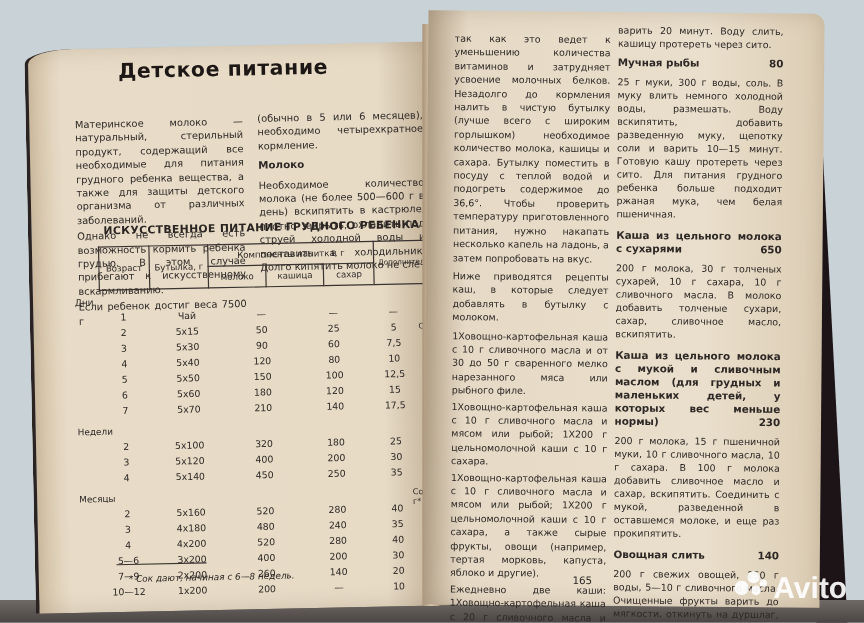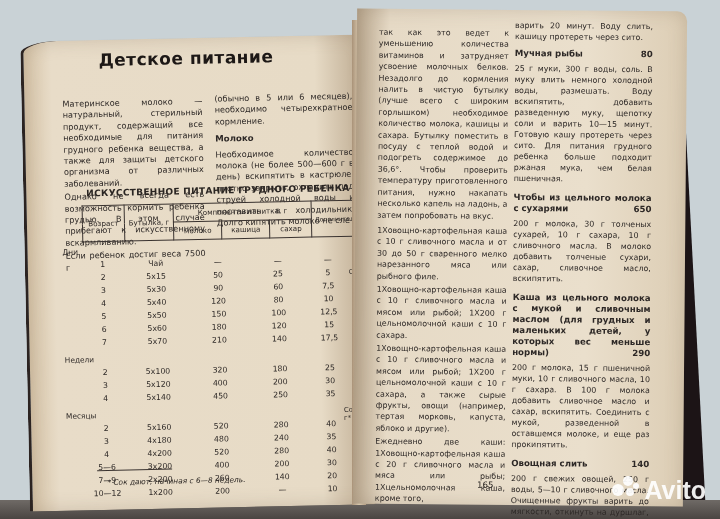--- a/index.html
+++ b/index.html
@@ -259,45 +259,46 @@
 
   <div class="footnote-rule"></div>
   <div class="footnote">* Сок дают, начиная с 6—8 недель.</div>
 </div>
 
 <div class="gutter"></div>
 
 <div class="page page-right">
   <div class="col body-text" style="left:22px; top:18px; width:130px; font-size:7.9px;">
     <p style="margin:0 0 4px;">так как это ведет к уменьшению количества витаминов и затрудняет усвоение молочных белков. Незадолго до кормления налить в чистую бутылку (лучше всего с широким горлышком) необходимое количество молока, кашицы и сахара. Бутылку поместить в посуду с теплой водой и подогреть содержимое до 36,6°. Чтобы проверить температуру приготовленного питания, нужно накапать несколько капель на ладонь, а затем попробовать на вкус.</p>
+    <p style="margin:0 0 4px;">Ниже приводятся рецепты каш, в которые следует добавлять в бутылку с молоком.</p>
     <p style="margin:0 0 2px;">1Xовощно-картофельная каша с 10 г сливочного масла и от 30 до 50 г сваренного мелко нарезанного мяса или рыбного филе.</p>
     <p style="margin:0 0 2px;">1Xовощно-картофельная каша с 10 г сливочного масла и мясом или рыбой; 1X200 г цельномолочной каши с 10 г сахара.</p>
     <p style="margin:0 0 2px;">1Xовощно-картофельная каша с 10 г сливочного масла и мясом или рыбой; 1X200 г цельномолочной каши с 10 г сахара, а также сырые фрукты, овощи (например, тертая морковь, капуста, яблоко и другие).</p>
     <p style="margin:0 0 2px;">Ежедневно две каши: 1Xовощно-картофельная каша с 20 г сливочного масла и мяса или рыбы; 1Xцельномолочная каша, кроме того,</p>
 
   </div>
 
   <div class="col body-text" style="left:158px; top:10px; width:138px; font-size:7.9px; line-height:11px;">
     <p style="margin:0 0 6px;">варить 20 минут. Воду слить, кашицу протереть через сито.</p>
 
     <div class="subhead">
       <span>Мучная рыбы</span>
       <span class="price">80</span>
     </div>
     <p style="margin:0 0 8px;">25 г муки, 300 г воды, соль. В муку влить немного холодной воды, размешать. Воду вскипятить, добавить разведенную муку, щепотку соли и варить 10—15 минут. Готовую кашу протереть через сито. Для питания грудного ребенка больше подходит ржаная мука, чем белая пшеничная.</p>
 
     <div class="subhead">
-      <span>Чтобы из цельного молока с сухарями</span>
+      <span>Каша из цельного молока с сухарями</span>
       <span class="price">650</span>
     </div>
     <p style="margin:0 0 8px;">200 г молока, 30 г толченых сухарей, 10 г сахара, 10 г сливочного масла. В молоко добавить толченые сухари, сахар, сливочное масло, вскипятить.</p>
 
     <div class="subhead">
       <span>Каша из цельного молока с мукой и сливочным маслом (для грудных и маленьких детей, у которых вес меньше нормы)</span>
-      <span class="price">290</span>
+      <span class="price">230</span>
     </div>
     <p style="margin:0 0 8px;">200 г молока, 15 г пшеничной муки, 10 г сливочного масла, 10 г сахара. В 100 г молока добавить сливочное масло и сахар, вскипятить. Соединить с мукой, разведенной в оставшемся молоке, и еще раз прокипятить.</p>
 
     <div class="subhead">
       <span>Овощная слить</span>
       <span class="price">140</span>
     </div>
     <p style="margin:0;">200 г свежих овощей, 250 г воды, 5—10 г сливочного масла. Очищенные фрукты варить до мягкости, откинуть на дуршлаг, перемешать с картофельной или рисовой кашей, добавить сливочное масло. Для приготовления овощной каши для детей в возрасте от 3 до 8 месяцев используют морковь, шпинат, цветную капусту, позже — салат, свеклу, молодые кольраби, тыкву.</p>
   </div>
 

